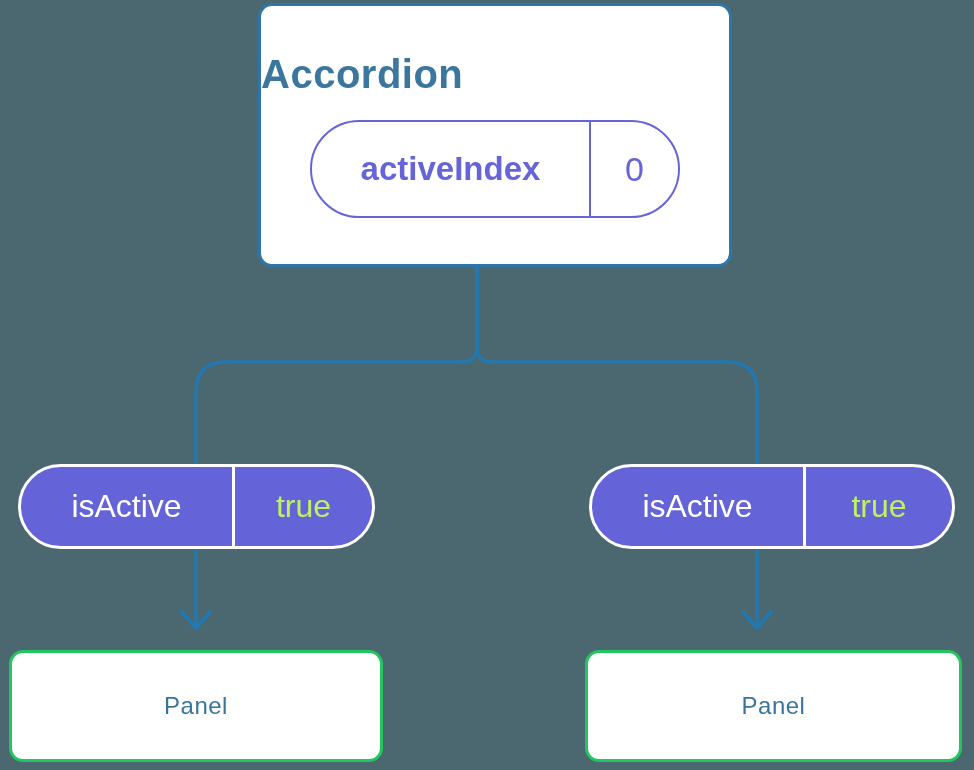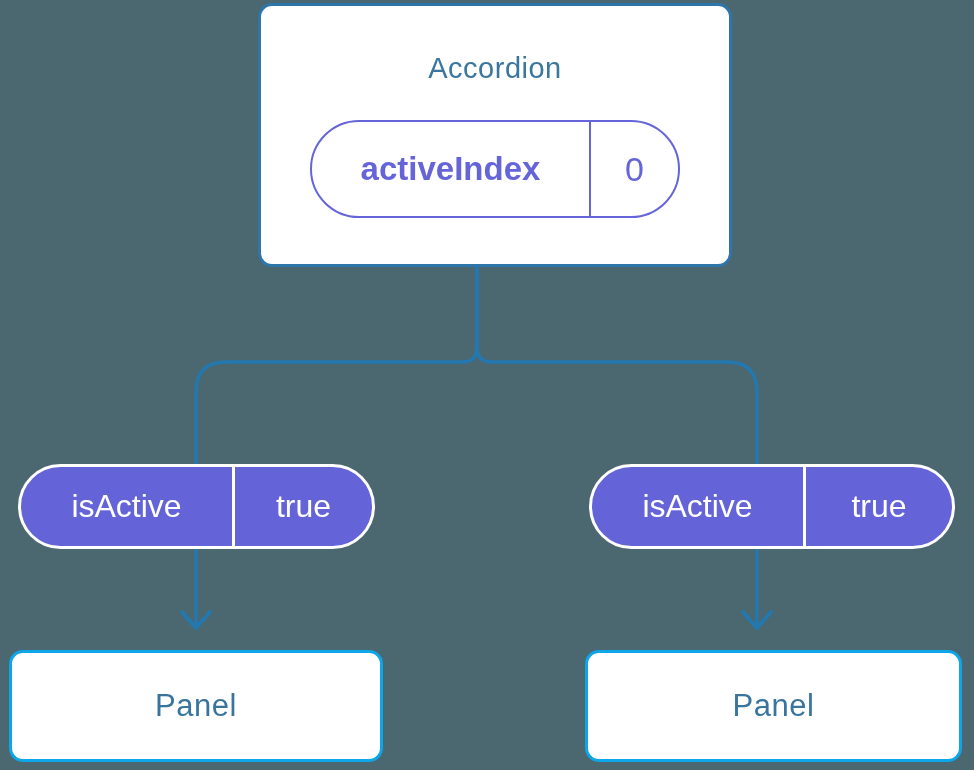--- a/index.html
+++ b/index.html
@@ -28,23 +28,22 @@
     width: 474px; height: 264px;
     background: #ffffff;
     border: 3px solid #2E76A9;
     border-radius: 14px;
     box-sizing: border-box;
     z-index: 2;
   }
   .root-title {
     position: absolute;
     left: 0; right: 0; top: 46px;
-    text-align: center;
-    font-size: 29px;
-    font-weight: 400;
+    font-size: 40px;
+    font-weight: 700;
     color: #3A769E;
     letter-spacing: 0.5px;
   }
   .state-pill {
     position: absolute;
     left: 49px; top: 114px;
     width: 370px; height: 98px;
     border: 2.5px solid #6565D9;
     border-radius: 60px;
     box-sizing: border-box;
@@ -98,35 +97,35 @@
   .prop-pill .pill-divider {
     width: 3px;
     background: #ffffff;
   }
   .prop-pill .seg-value {
     flex: 1;
     display: flex;
     align-items: center;
     justify-content: center;
     font-size: 32px;
-    color: #ffffff;
+    color: #bef264;
   }
   
   .panel-box {
     position: absolute;
     top: 650px;
     height: 112px;
     background: #ffffff;
-    border: 3px solid #0ea5e9;
+    border: 3px solid #22c55e;
     border-radius: 14px;
     box-sizing: border-box;
     display: flex;
     align-items: center;
     justify-content: center;
-    font-size: 31px;
+    font-size: 24px;
     font-weight: 500;
     color: #38749D;
     letter-spacing: 0.5px;
     z-index: 2;
   }
   .panel-box.left  { left: 9px;   width: 374px; }
   .panel-box.right { left: 585px; width: 377px; }
 </style>
 </head>
 <body>

